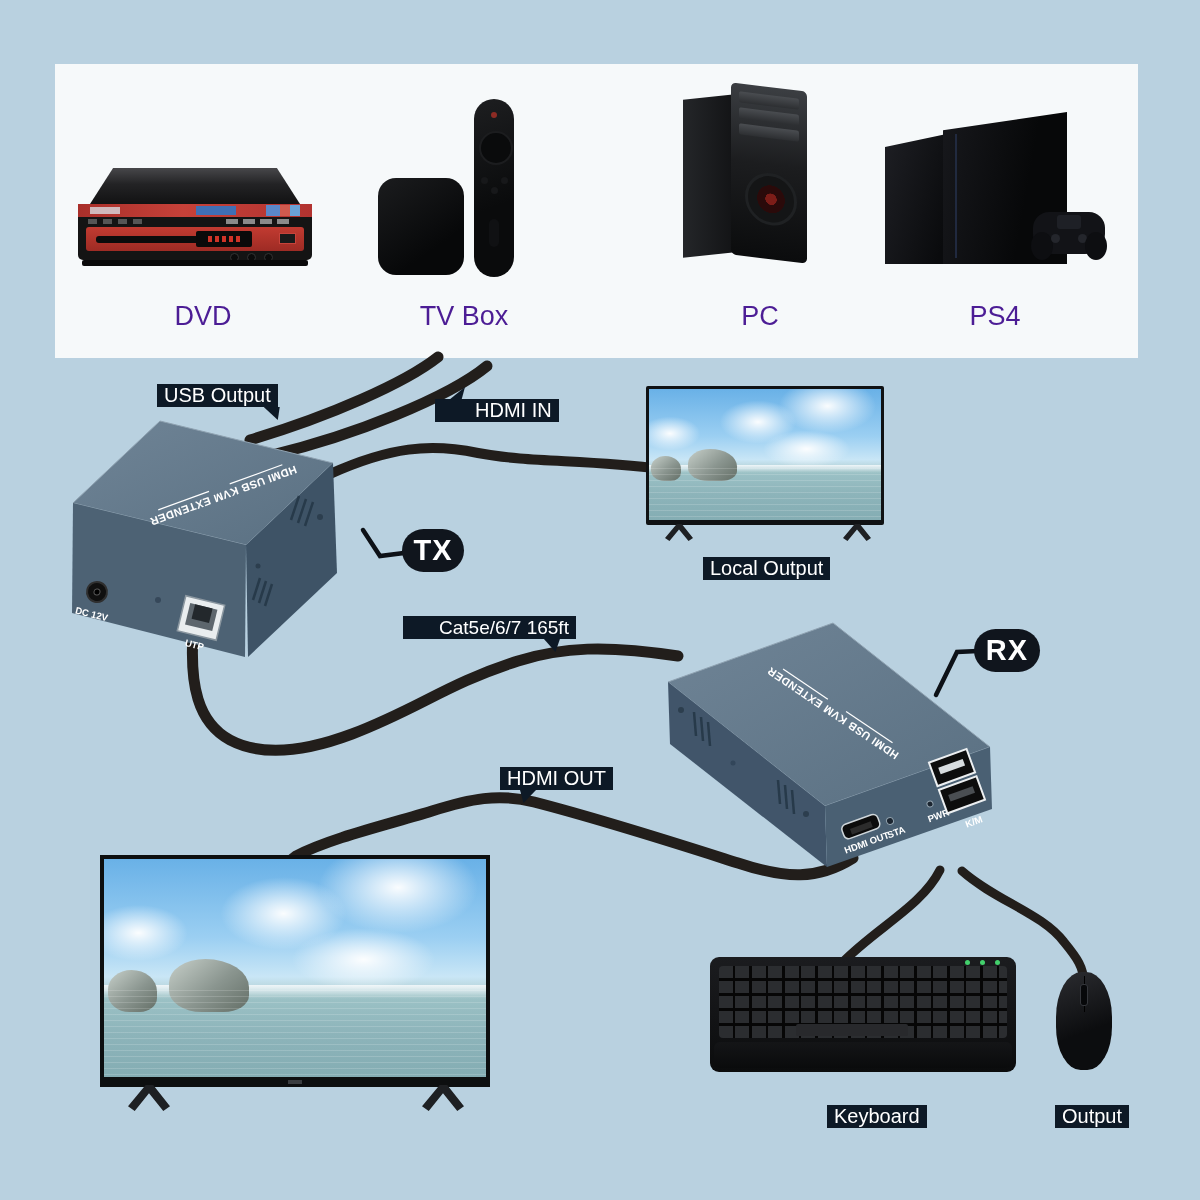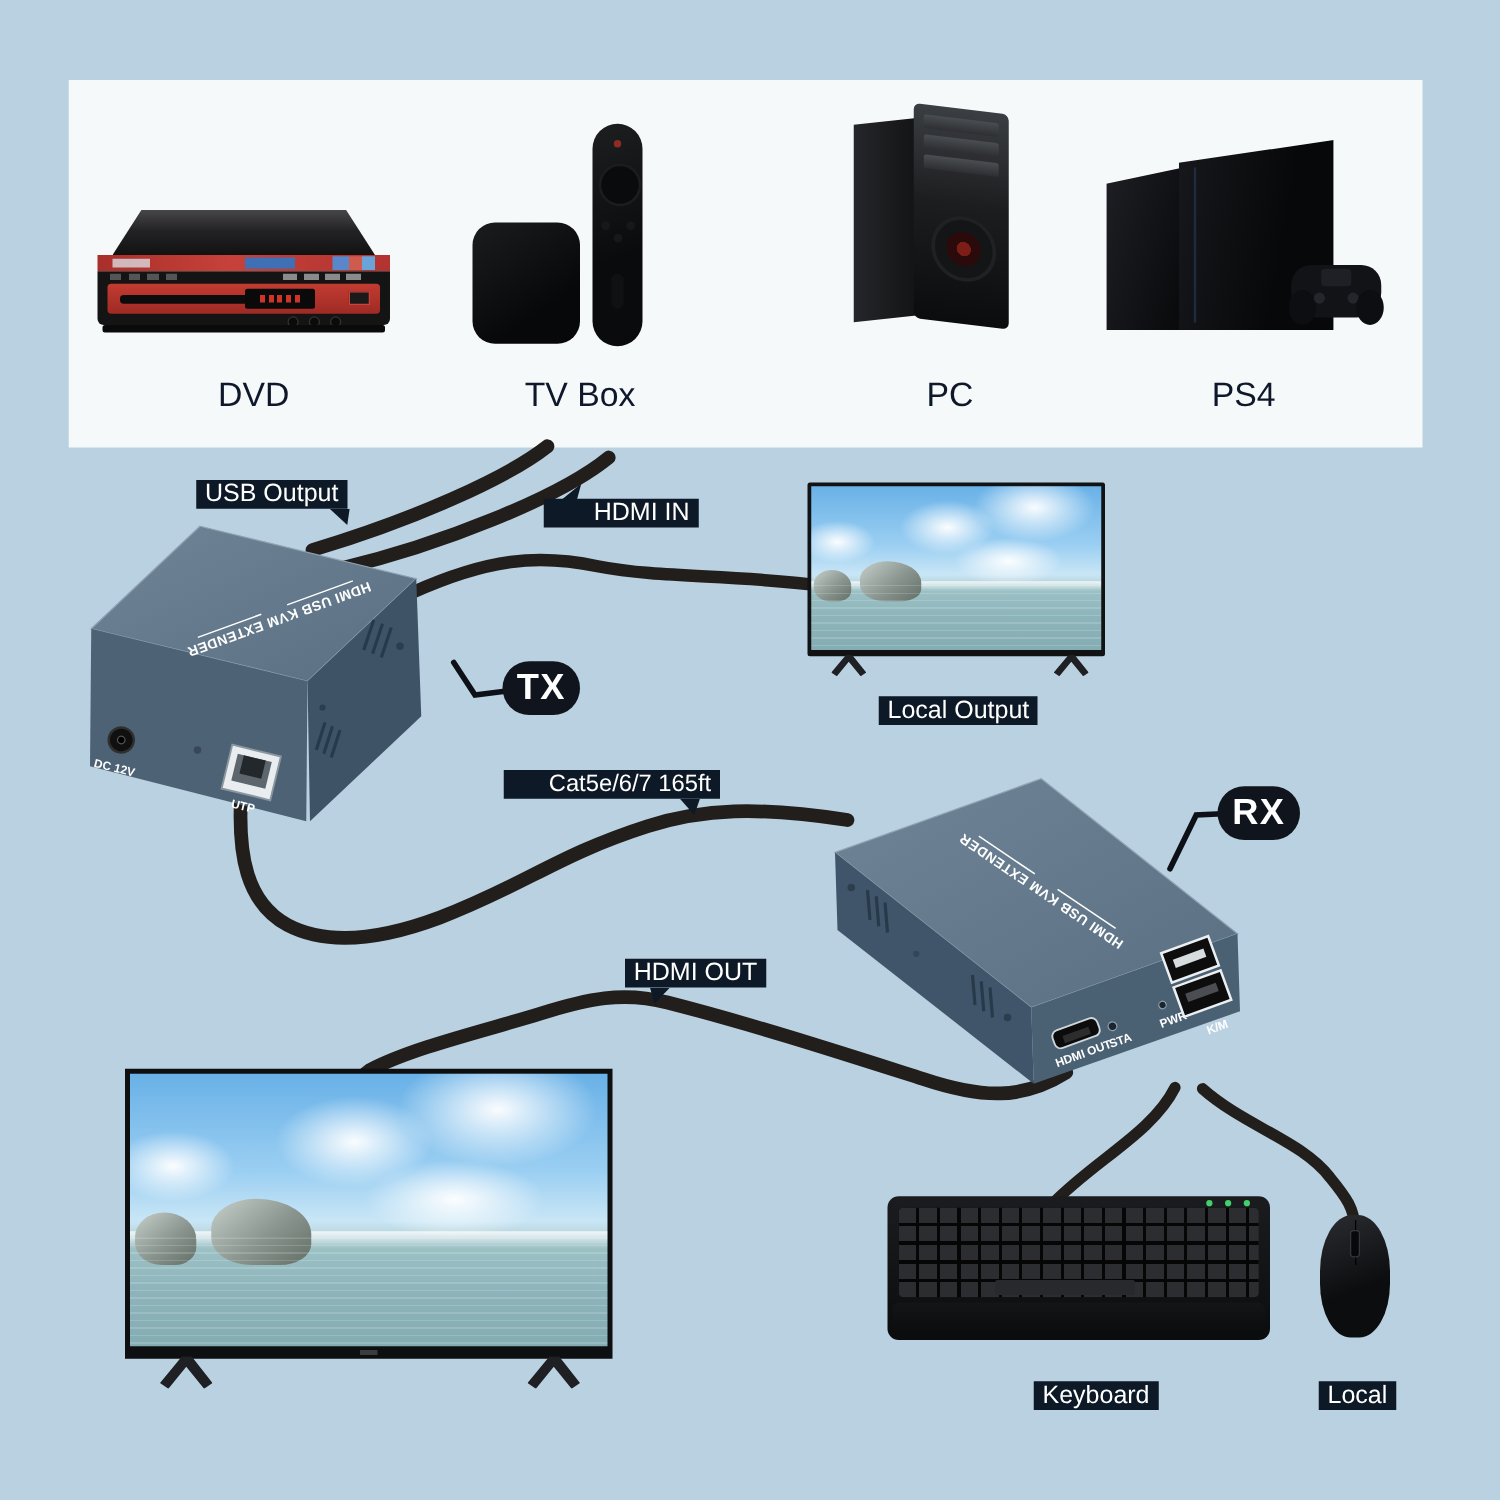--- a/index.html
+++ b/index.html
@@ -1,20 +1,20 @@
 <!DOCTYPE html>
 <html><head>
 <meta charset="utf-8">
 <style>
   html,body{margin:0;padding:0;background:#b9d1e0;}
   .stage{position:relative;width:1200px;height:1200px;overflow:hidden;
          background:#b9d1e0;font-family:"Liberation Sans","DejaVu Sans",sans-serif;}
   
   .banner{position:absolute;left:55px;top:64px;width:1083px;height:294px;background:#f6f9fa;}
-  .dev-label{position:absolute;top:237px;transform:translateX(-50%);font-size:27px;color:#0f172a;white-space:nowrap;}
+  .dev-label{position:absolute;top:237px;transform:translateX(-50%);font-size:27px;color:#4c1d95;white-space:nowrap;}
   
   .dvd{position:absolute;left:23px;top:104px;width:234px;height:98px;}
   .dvd-top{position:absolute;left:12px;top:0;width:210px;height:36px;
     background:linear-gradient(180deg,#47474a 0%,#232325 45%,#121213 100%);
     clip-path:polygon(11% 0,89% 0,100% 100%,0 100%);}
   .dvd-band{position:absolute;left:0;top:36px;width:234px;height:13px;
     background:linear-gradient(90deg,#a92f2a,#c64139 45%,#b23330);}
   .chip-a{position:absolute;left:12px;top:3px;width:30px;height:7px;background:#d8dbe0;opacity:.8;}
   .chip-b{position:absolute;left:118px;top:2px;width:40px;height:9px;background:#3f6fb5;}
   .chip-c{position:absolute;left:188px;top:1px;width:34px;height:11px;
@@ -349,21 +349,21 @@
     <div class="tail tail-cat5"></div>
   </div>
   <div class="badge" style="left:500px;top:767px;">
     <span>HDMI OUT</span>
     <div class="tail tail-hdmiout"></div>
   </div>
   <div class="badge" style="left:827px;top:1105px;">
     <span>Keyboard</span>
   </div>
   <div class="badge" style="left:1055px;top:1105px;">
-    <span>Local</span>
+    <span>Output</span>
   </div>
 
   <div class="pill pill-tx">
     <span>TX</span>
   </div>
   <div class="pill pill-rx">
     <span>RX</span>
   </div>
 
 </div>

